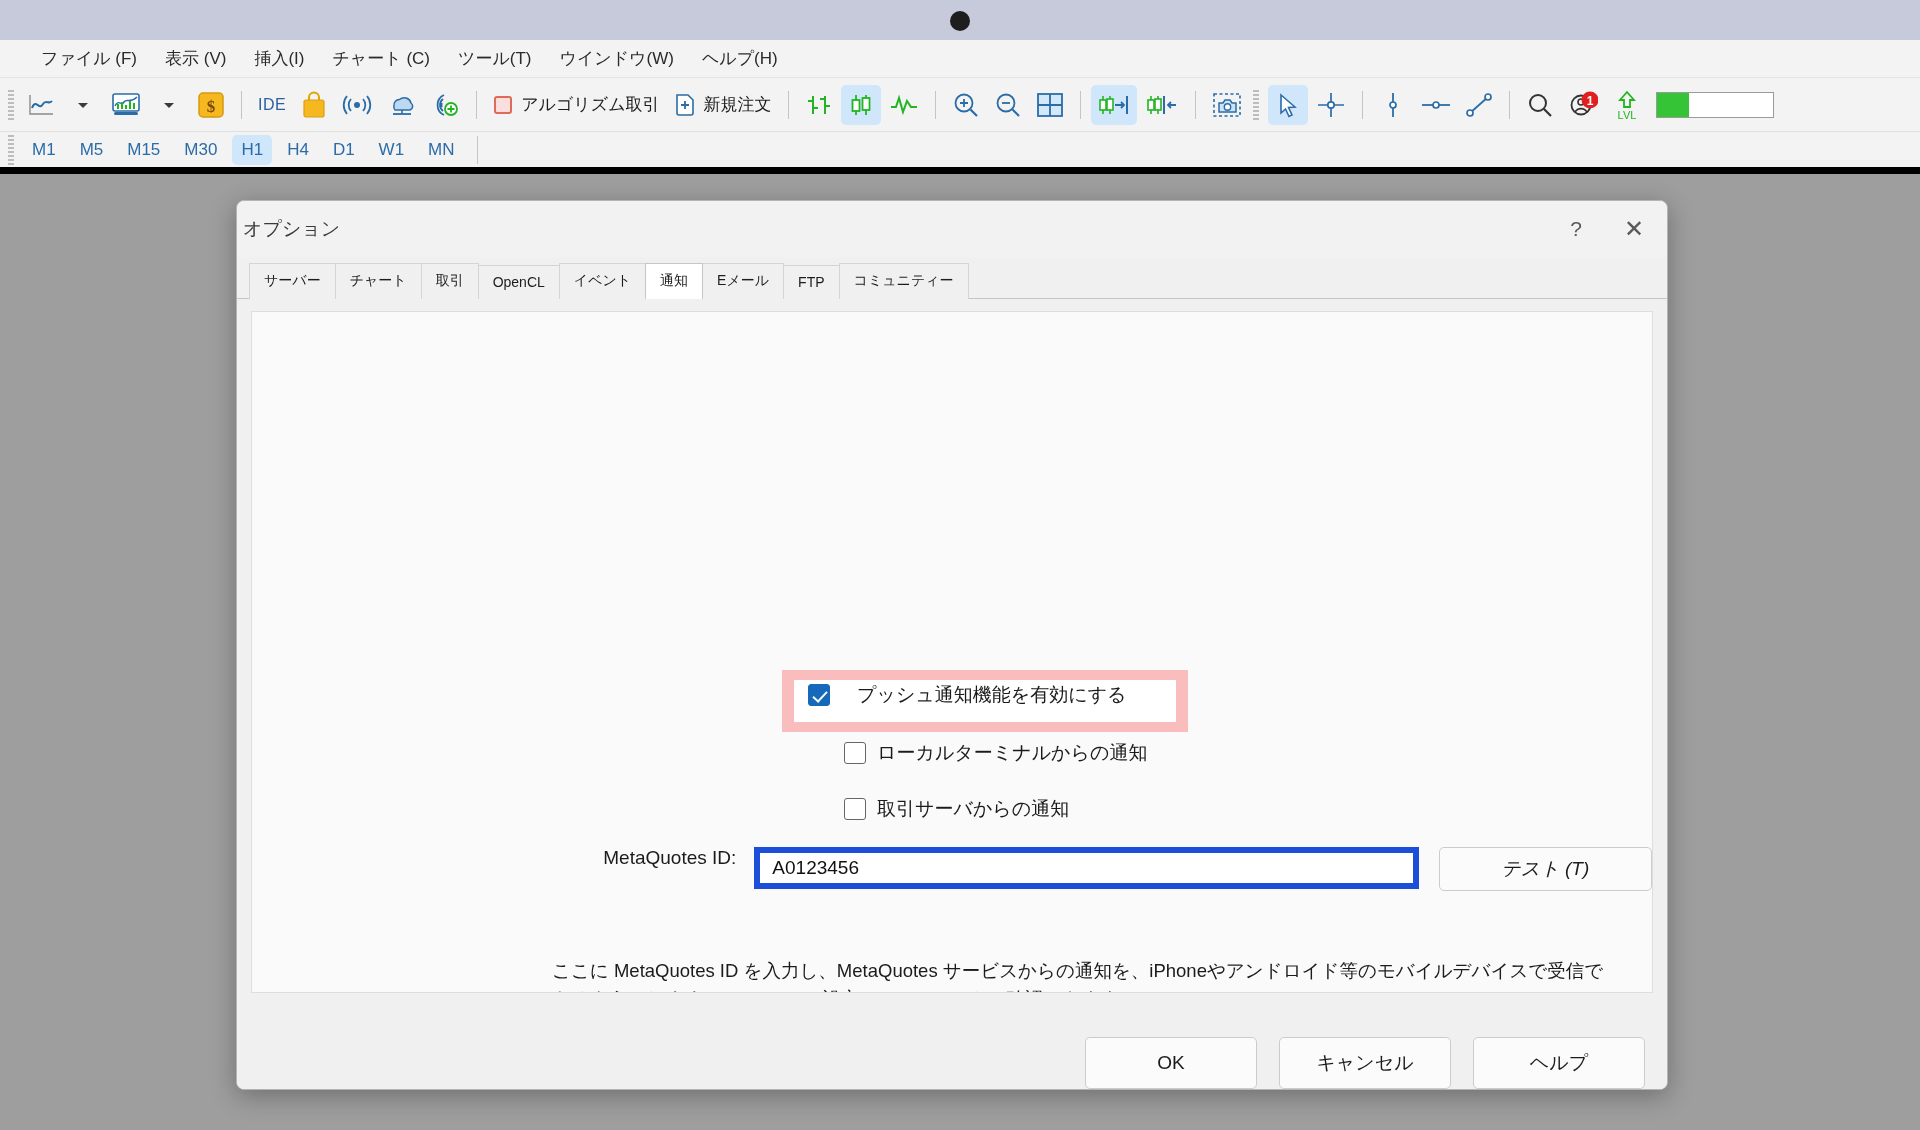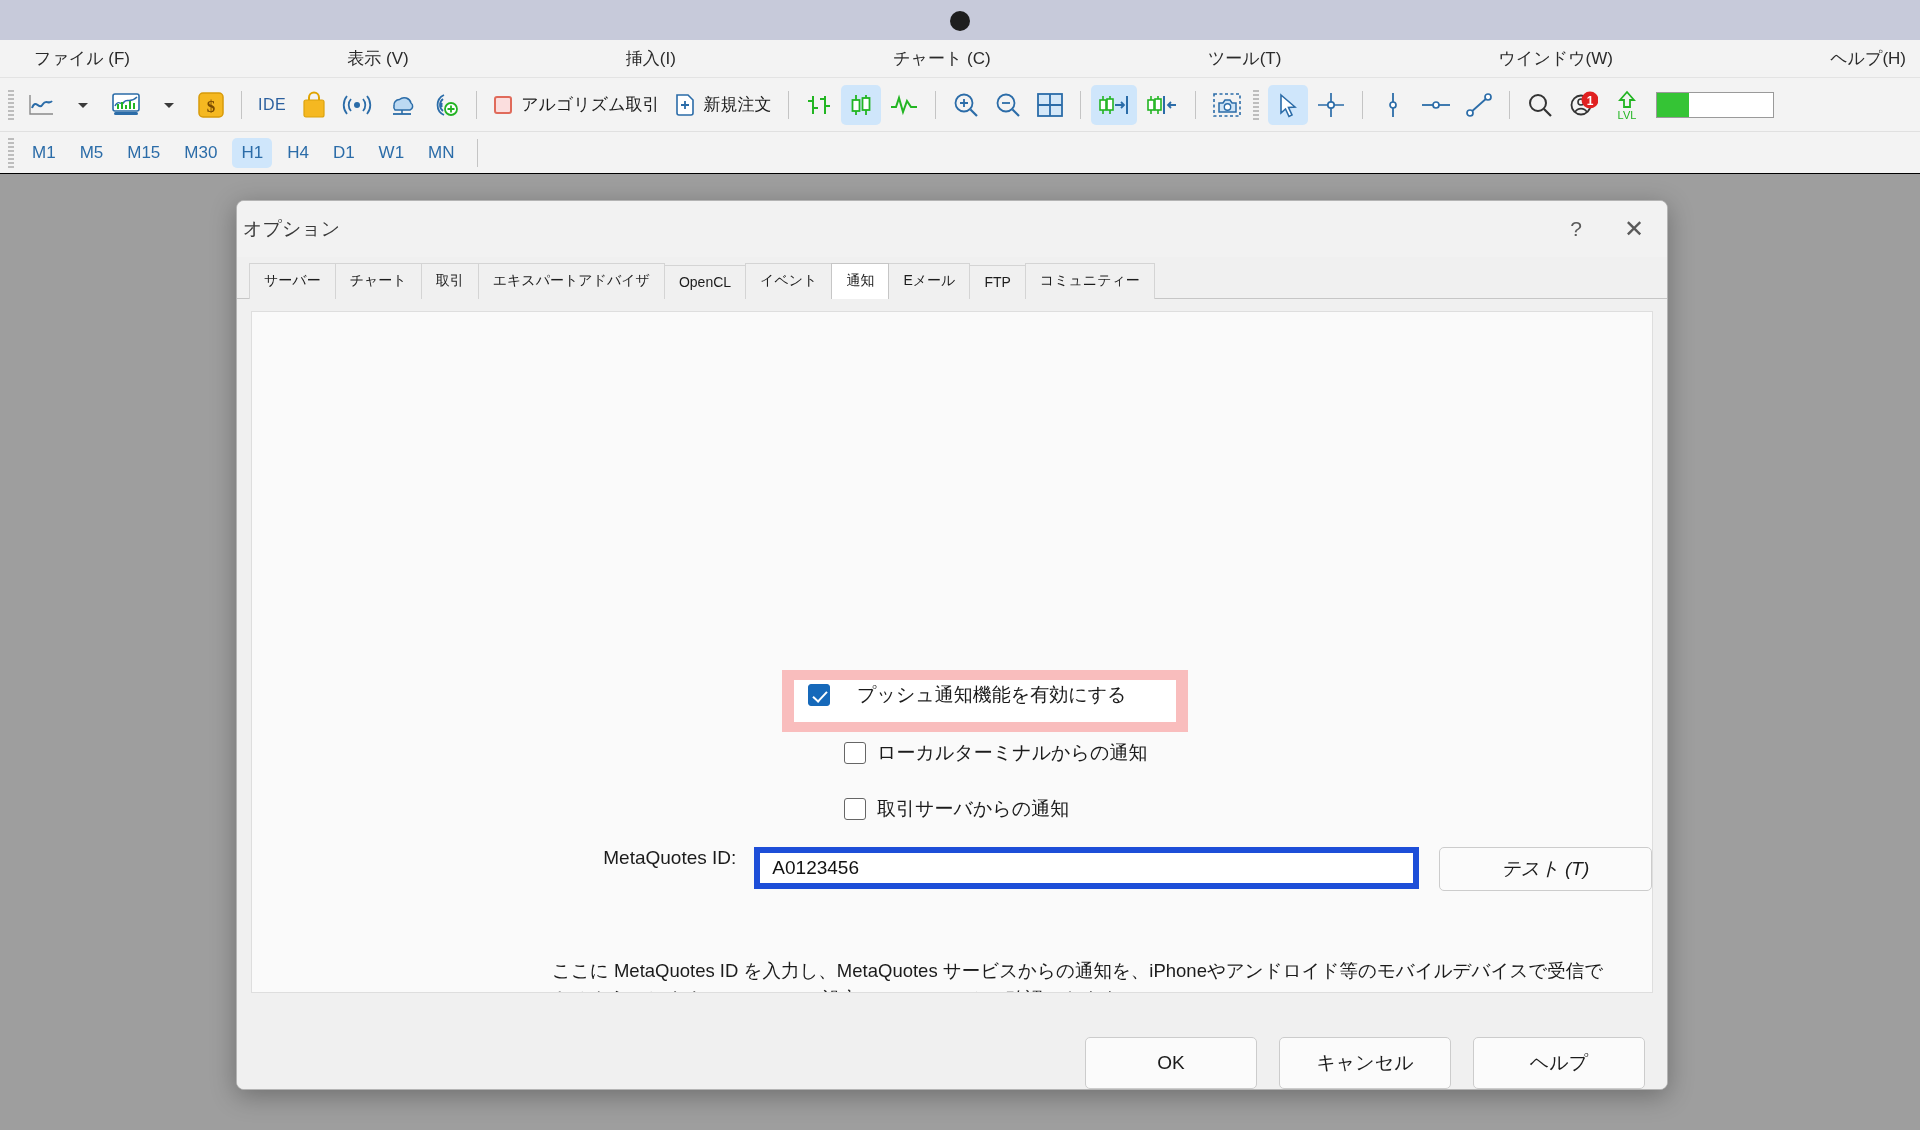--- a/index.html
+++ b/index.html
@@ -23,23 +23,22 @@
   }
   .win-dot {
     position:absolute; left:50%; top:11px; transform:translateX(-50%);
     width:20px; height:20px; border-radius:50%; background:#1e1e1e;
   }
 
   
   .menubar {
     height:38px; background:#f3f3f3;
     display:flex; align-items:center;
-    padding-left:20px;
+    padding-left:27px;
     border-bottom:1px solid #e3e3e3;
-    justify-content:space-between;
   }
   .menu-item {
     font-size:17px; color:#2a2a2a; padding:4px 14px;
     white-space:nowrap; cursor:default;
   }
 
   
   .toolbar {
     height:54px; background:#f3f3f3;
     display:flex; align-items:center;
@@ -59,21 +58,21 @@
   }
   .tb-btn.active { background:#cfe6fb; }
   .tb-sep { width:1px; height:28px; background:#c4c4c4; margin:0 9px; }
   .tb-label { font-size:17px; color:#1b1b1b; margin-left:8px; white-space:nowrap; }
   .ide-text { font-size:16px; color:#2b5f9e; letter-spacing:.5px; }
 
   
   .tfbar {
     height:42px; background:#f3f3f3;
     display:flex; align-items:center; padding-left:8px;
-    border-bottom:1px solid #000000;
+    border-bottom:7px solid #000000;
   }
   .tf {
     font-size:17px; color:#2b6ca8; padding:5px 9px;
     border-radius:5px; margin:0 3px; cursor:default;
   }
   .tf.active { background:#cfe6fb; }
   .tf-sep { width:1px; height:28px; background:#c4c4c4; margin:0 10px; }
 
   .workspace { position:absolute; left:0; right:0; top:174px; bottom:0; background:#9e9e9e; }
 
@@ -480,21 +479,20 @@
     <div class="dlg-title-btns">
       <div class="dlg-tbtn">?</div>
       <div class="dlg-tbtn close">✕</div>
     </div>
   </div>
 
   <div class="tabstrip">
     <div class="tab">サーバー</div>
     <div class="tab">チャート</div>
     <div class="tab">取引</div>
-    <div class="tab">エキスパートアドバイザ</div>
     <div class="tab">OpenCL</div>
     <div class="tab">イベント</div>
     <div class="tab active">通知</div>
     <div class="tab">Eメール</div>
     <div class="tab">FTP</div>
     <div class="tab">コミュニティー</div>
   </div>
 
   <div class="panel">
 

